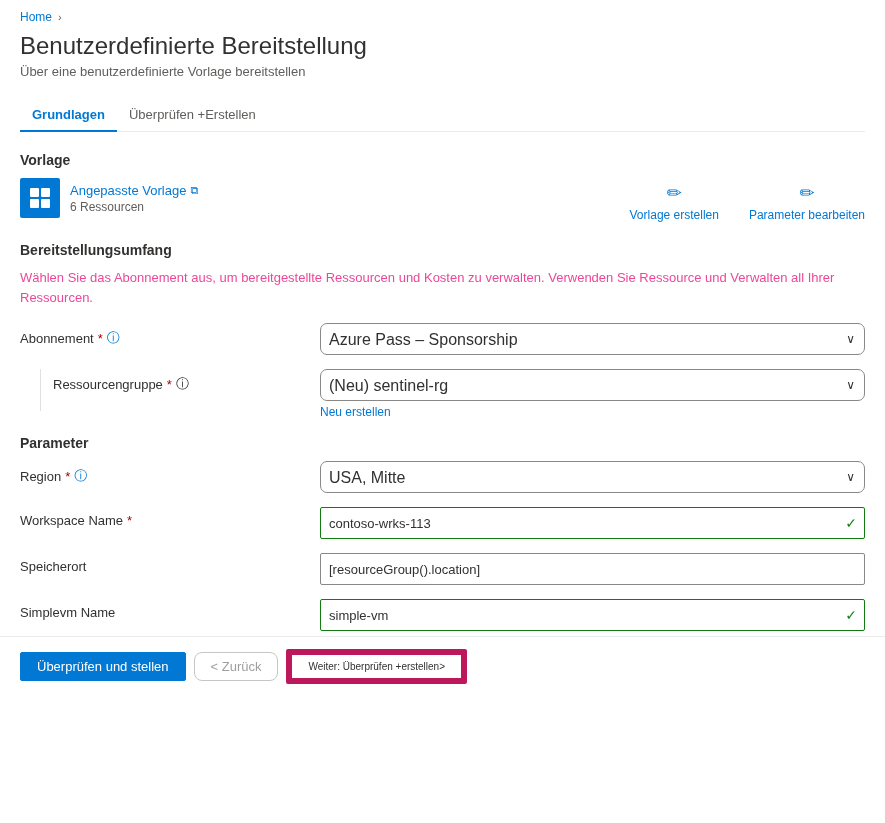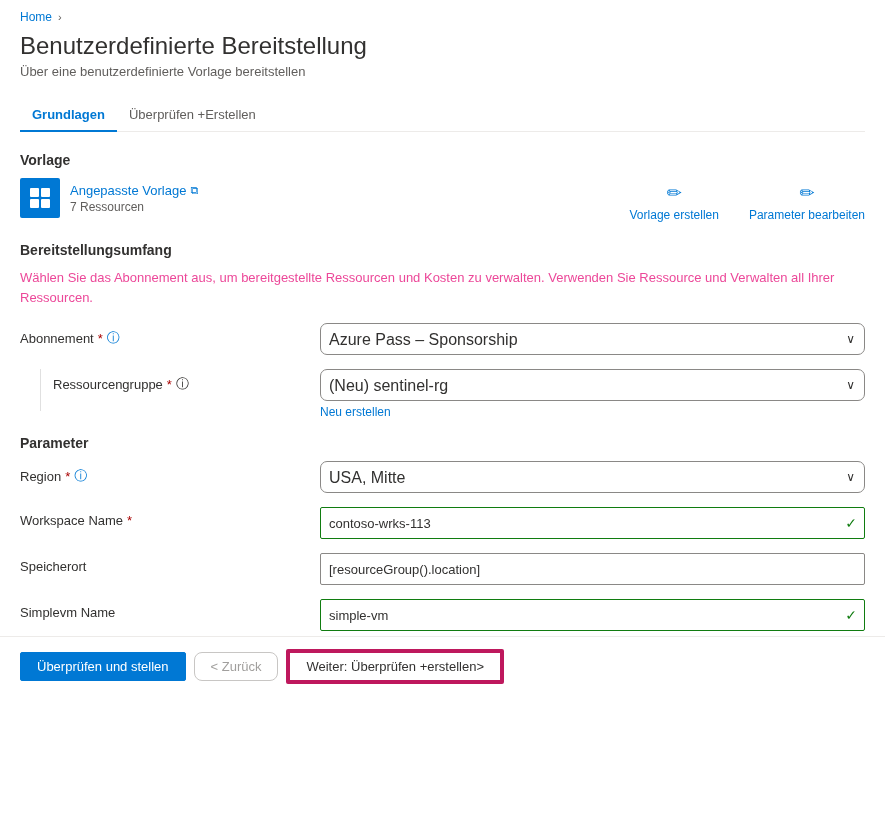--- a/index.html
+++ b/index.html
@@ -309,24 +309,24 @@
       cursor: pointer;
     }
     .btn-secondary.disabled {
       color: #a19f9d;
       border-color: #c8c6c4;
       cursor: default;
     }
     .btn-outline {
       background: #fff;
       color: #323130;
-      border: 4px solid #be185d;
+      border: 6px solid #be185d;
       border-radius: 2px;
       padding: 6px 16px;
-      font-size: 13px;
+      font-size: 10px;
       cursor: pointer;
     }
 
     .star {
       color: #a80000;
     }
   </style>
 </head>
 <body>
 
@@ -359,21 +359,21 @@
               <rect x="13" y="2" width="9" height="9" rx="1"></rect>
               <rect x="2" y="13" width="9" height="9" rx="1"></rect>
               <rect x="13" y="13" width="9" height="9" rx="1"></rect>
             </svg>
           </div>
           <div>
             <div class="template-name">
               <span>Angepasste Vorlage</span>
               <span style="font-size:11px;">⧉</span>
             </div>
-            <div class="template-resources">7 Ressourcen</div>
+            <div class="template-resources">6 Ressourcen</div>
           </div>
         </div>
 
         <div class="template-actions">
           <button class="template-action-btn">
             <span class="pencil-icon">✏</span>
             <span>Vorlage erstellen</span>
           </button>
           <button class="template-action-btn">
             <span class="pencil-icon">✏</span>

